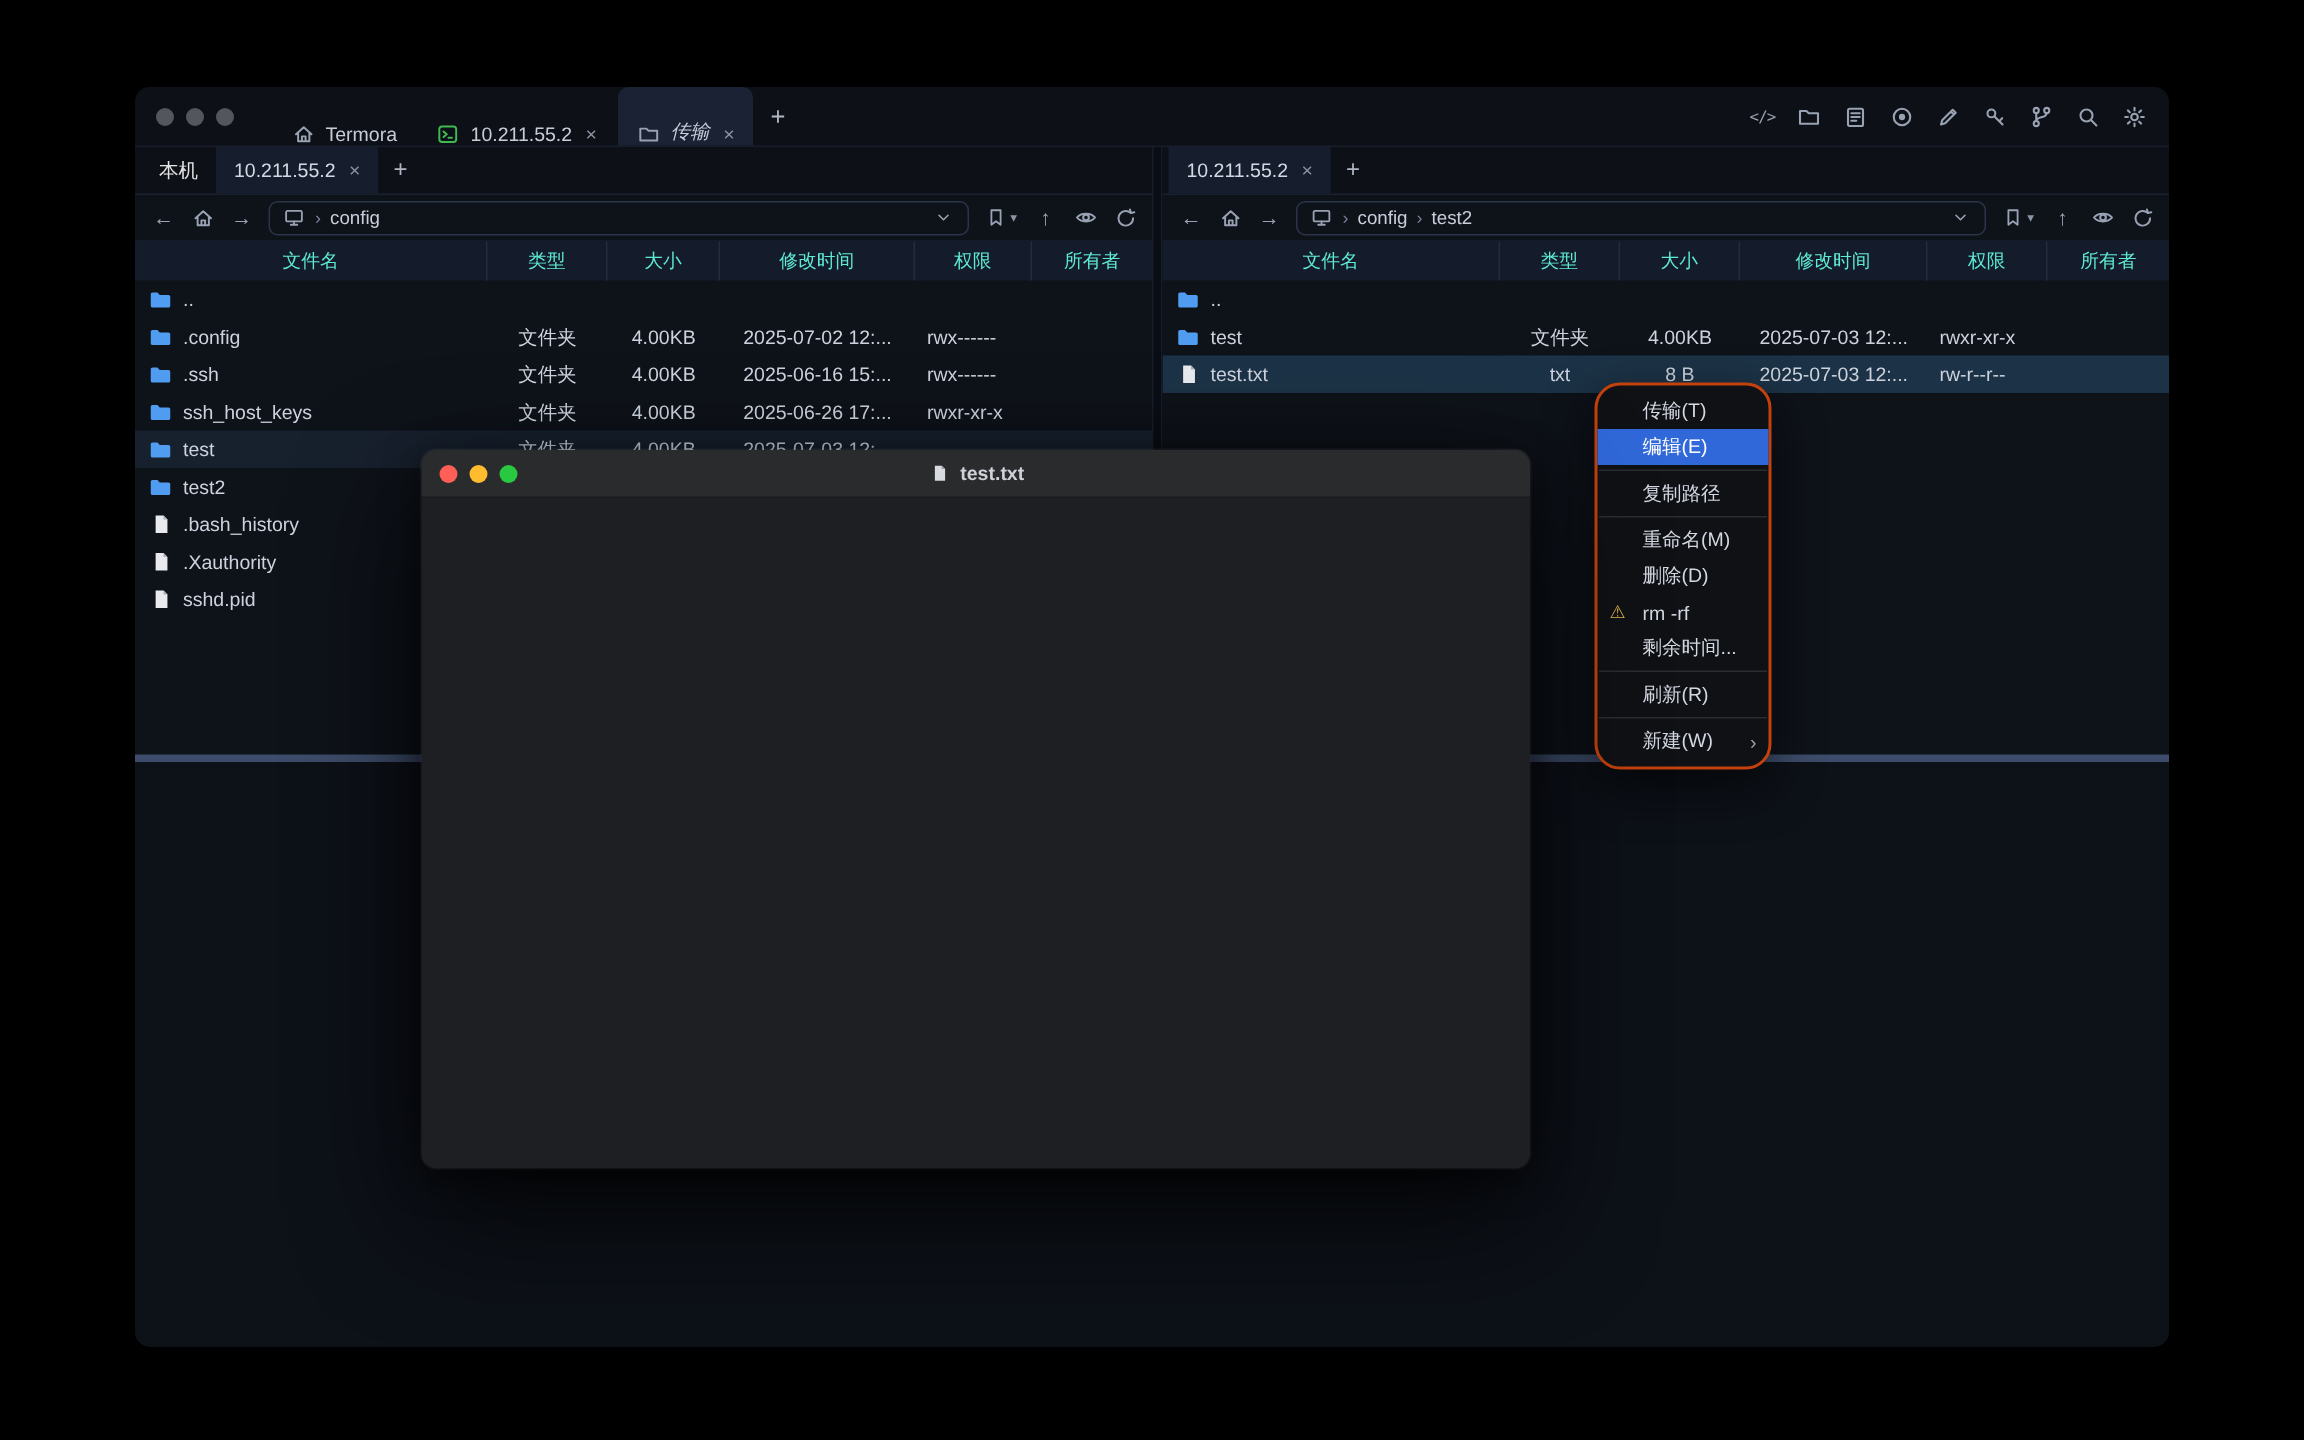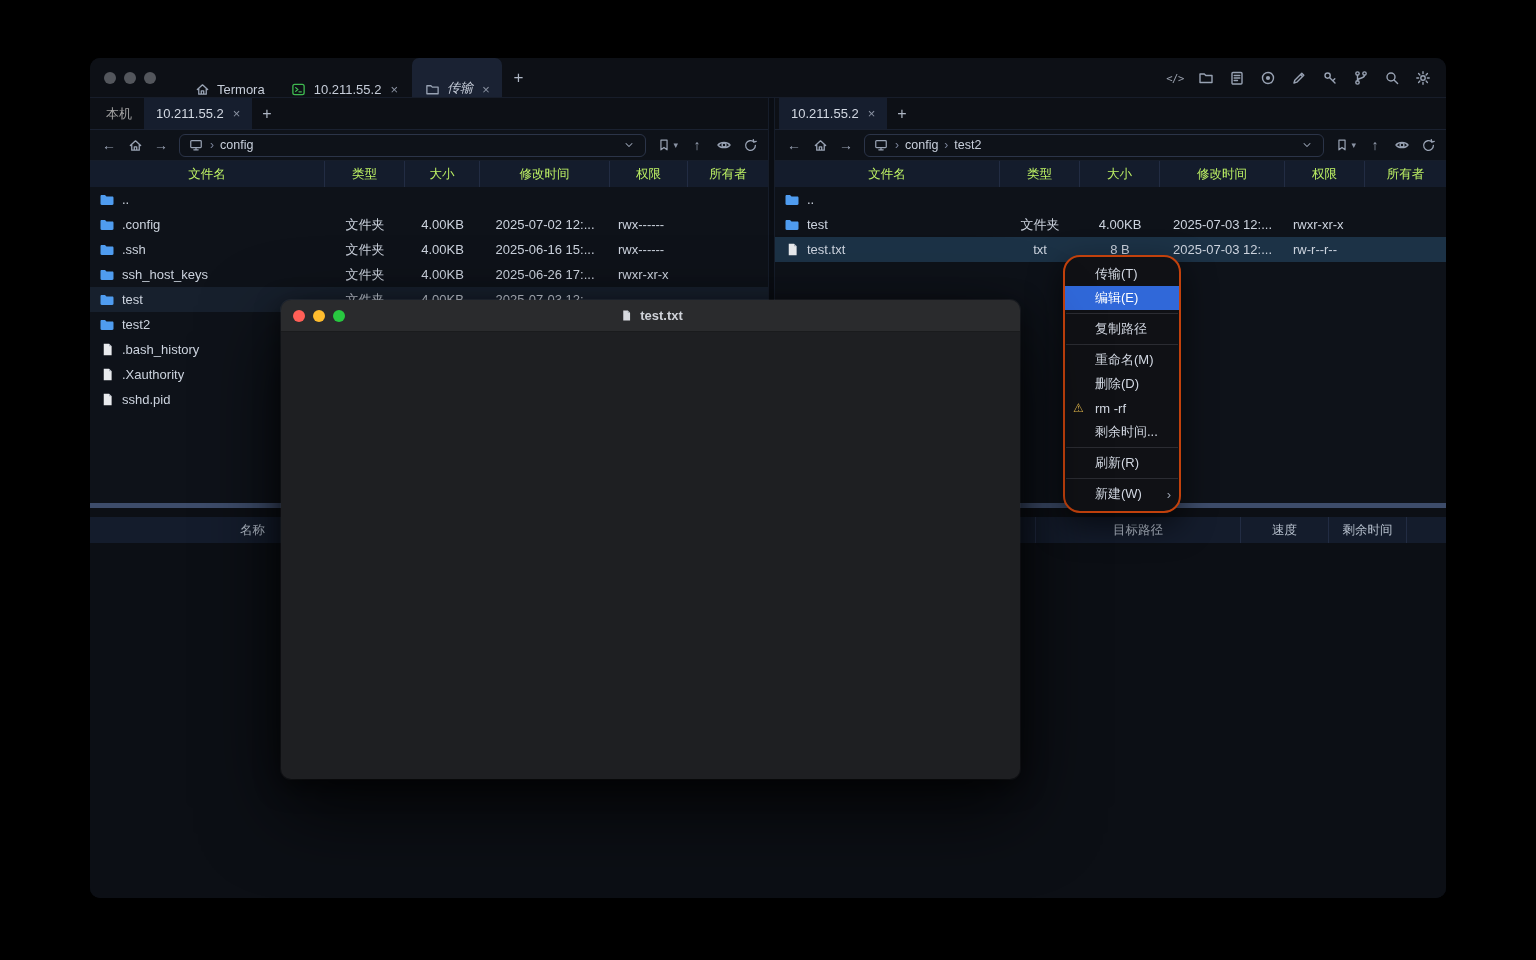--- a/index.html
+++ b/index.html
@@ -33,39 +33,39 @@
 
   
   .main { height:405px; display:flex; flex:0 0 auto; }
   .pane { display:flex; flex-direction:column; background:#0e1219; }
   .pane.left { width:678px; flex:0 0 auto; }
   .pane.right { flex:1; }
   .vsplit { width:7px; background:#0a0d13; border-left:1px solid #161d2a; border-right:1px solid #161d2a; }
 
   .ptabs { height:32px; display:flex; align-items:stretch; border-bottom:1px solid #1a2130;
            background:#0d1016; padding-left:4px; }
-  .ptab { display:flex; align-items:center; gap:7px; padding:0 12px; font-size:13px; color:#a3a3a3; }
+  .ptab { display:flex; align-items:center; gap:7px; padding:0 12px; font-size:13px; color:#e5e5e5; }
   .ptab.active { background:#161e2e; color:#d3d9e3; }
   .pplus { display:flex; align-items:center; padding:0 10px; color:#aeb6c4; font-size:16px; }
 
   .ptoolbar { height:31px; display:flex; align-items:center; gap:9px; padding:0 10px;
               border-bottom:1px solid #161d2a; }
   .nav { color:#9aa3b5; font-size:14px; width:18px; text-align:center; }
   .pathbar { flex:1; height:23px; border:1px solid #2b3448; border-radius:6px; display:flex;
              align-items:center; gap:6px; padding:0 8px; color:#c8cfdb; font-size:12.5px; }
   .crumb-sep { color:#7b849a; font-size:12px; }
   .pathbar .tail { margin-left:auto; }
   .tbgroup { display:flex; align-items:center; gap:10px; margin-left:2px; }
   .bmwrap { display:flex; align-items:center; gap:2px; }
   .caret-dn { color:#8b94a5; font-size:9px; }
 
   
   .fgrid-l { display:grid; grid-template-columns:235px 80px 75px 130px 78px 1fr; }
   .fgrid-r { display:grid; grid-template-columns:225px 80px 80px 125px 80px 1fr; }
-  .ghead { height:26px; background:#141c2c; color:#bef264; font-size:12.5px; }
+  .ghead { height:26px; background:#141c2c; color:#5eead4; font-size:12.5px; }
   .ghead .c { justify-content:center; border-right:1px solid #222c43; }
   .ghead .c:last-child { border-right:none; }
   .frow { height:25px; color:#ccd3de; font-size:13px; }
   .frow.sel-soft { background:#17202d; }
   .frow.sel-strong { background:#1c3246; }
   .c { display:flex; align-items:center; overflow:hidden; white-space:nowrap; }
   .c.center { justify-content:center; }
   .c.name { padding-left:9px; gap:7px; }
   .c.perm { padding-left:8px; }
   .rowsarea { flex:1; overflow:hidden; }
@@ -527,31 +527,20 @@
           <div class="c center">2025-07-03 12:...</div>
           <div class="c perm">rw-r--r--</div>
           <div class="c"></div>
         </div>
       </div>
     </div>
   </div>
 
   <div class="hsplit"></div>
 
-  <div class="transfer">
-    <div class="tgrid">
-      <div class="c">名称</div>
-      <div class="c"></div>
-      <div class="c bl">目标路径</div>
-      <div class="c bl">速度</div>
-      <div class="c bl">剩余时间</div>
-      <div class="c bl"></div>
-    </div>
-    <div class="tbody"></div>
-  </div>
 
   <div class="menu">
     <div class="mi">
         <span>传输(T)</span>
       </div>
     <div class="mi hl">
         <span>编辑(E)</span>
       </div>
     <div class="msep"></div>
     <div class="mi">

